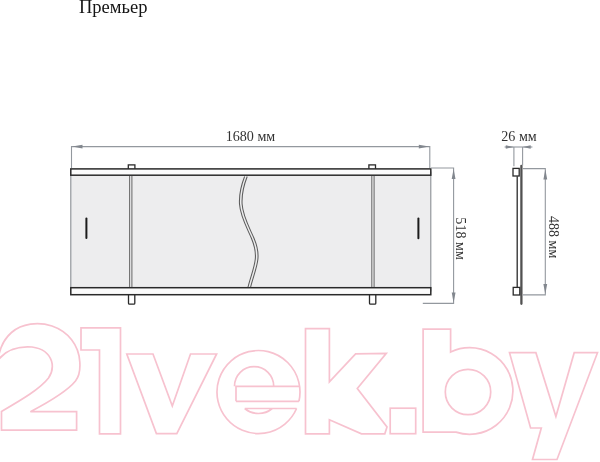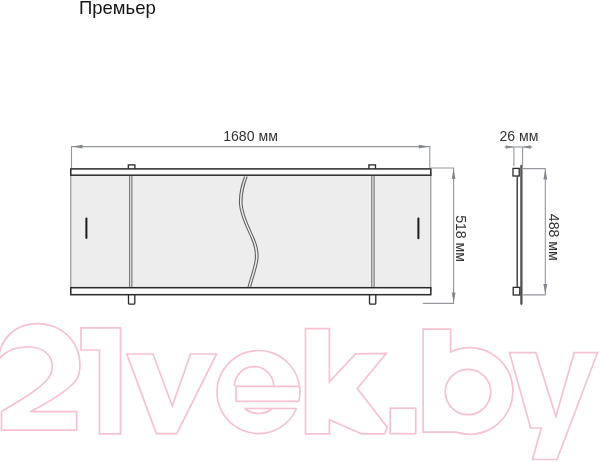--- a/index.html
+++ b/index.html
@@ -1,15 +1,15 @@
 <!DOCTYPE html>
 <html><head><meta charset="utf-8">
 <style>
 html,body{margin:0;padding:0;background:#fff;}
-#page{position:relative;width:600px;height:462px;background:#fff;overflow:hidden;font-family:Liberation Sans, sans-serif;}
+#page{position:relative;width:600px;height:462px;background:#fff;overflow:hidden;font-family:Liberation Serif, serif;}
 </style></head>
 <body>
 <div id="page">
 
 <div style="position:absolute;left:79px;top:-3px;font-size:18.5px;color:#151515;line-height:1.15;">Премьер</div>
 <svg width="600" height="462" viewBox="0 0 600 462" style="position:absolute;left:0;top:0;">
 
 <g fill="none" stroke="#93989e" stroke-width="1.1">
   <path d="M71.5,168 L71.5,146.6 L429.8,146.6 L429.8,168"></path>
 </g>

